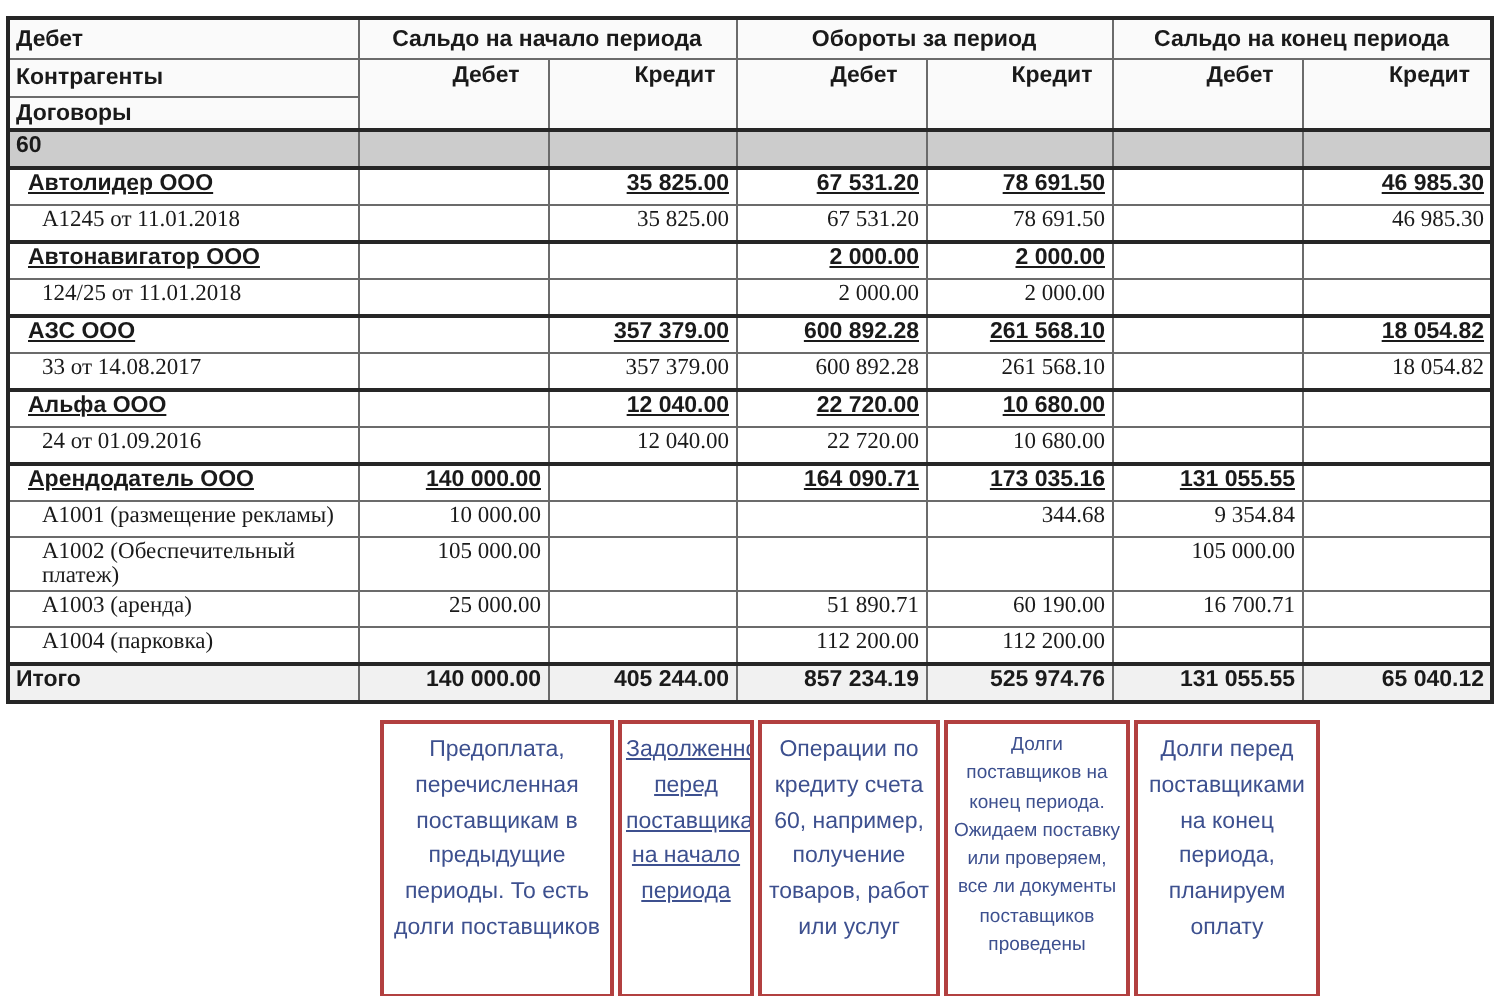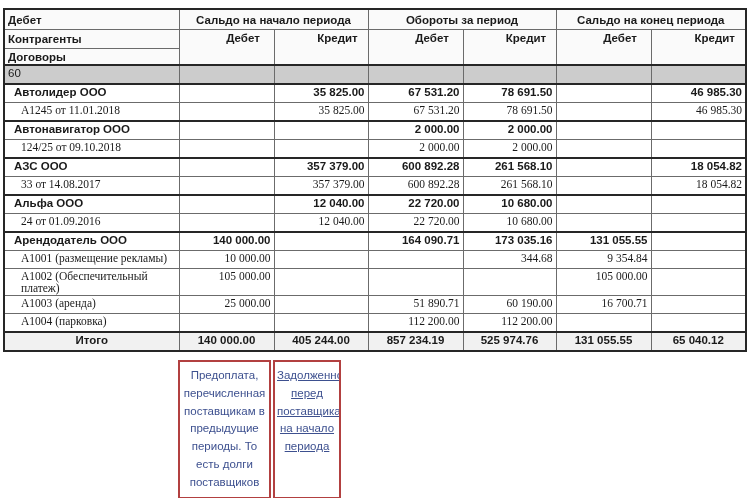--- a/index.html
+++ b/index.html
@@ -30,29 +30,28 @@
   .osv thead tr.hr2 th{height:16px;}
   .osv thead tr.hr3 th{height:13px;}
   .osv thead th.lbl{text-align:left;}
   .osv thead th.merged{vertical-align:top;padding-top:2px;padding-left:36px;}
   .osv thead tr.hr1 th{border-bottom:1px solid var(--thin);}
   .osv thead{border-bottom:2px solid var(--thick);}
 
   .osv tbody td{text-align:right;white-space:nowrap;height:15px;}
   .osv tbody td.lbl{text-align:left;white-space:normal;}
   .osv tbody tr.account td{
-    background:var(--accountBg);font-weight:normal;
+    background:var(--accountBg);font-weight:bold;
     border-top:2px solid var(--thick);border-bottom:2px solid var(--thick);
   }
-  .osv tbody tr.group td{font-weight:bold;border-top:2px solid var(--thick);}
+  .osv tbody tr.group td{font-weight:bold;border-top:2px solid var(--thick);text-decoration:underline;}
   .osv tbody tr.detail td{border-top:1px solid var(--mid);font-family:Liberation Serif, serif;}
   .osv tbody tr.total td{
     font-weight:bold;background:var(--totalBg);
     border-top:2px solid var(--thick);
-    text-align:center;
   }
   .osv tbody tr.group td.lbl{padding-left:9px;}
   .osv tbody tr.detail td.lbl{padding-left:16px;}
   .osv tbody tr.account td.lbl,
   .osv tbody tr.total td.lbl{padding-left:3px;}
 
   
   .annotations{
     position:absolute;left:178px;top:352px;
     display:flex;gap:2px;
@@ -133,21 +132,21 @@
         <tr class="group">
           <td class="lbl">Автонавигатор ООО</td>
           <td></td>
           <td></td>
           <td>2 000.00</td>
           <td>2 000.00</td>
           <td></td>
           <td></td>
         </tr>
         <tr class="detail">
-          <td class="lbl">124/25 от 09.10.2018</td>
+          <td class="lbl">124/25 от 11.01.2018</td>
           <td></td>
           <td></td>
           <td>2 000.00</td>
           <td>2 000.00</td>
           <td></td>
           <td></td>
         </tr>
         <tr class="group">
           <td class="lbl">АЗС ООО</td>
           <td></td>
@@ -235,17 +234,20 @@
           <td>405 244.00</td>
           <td>857 234.19</td>
           <td>525 974.76</td>
           <td>131 055.55</td>
           <td>65 040.12</td>
         </tr>
       </tbody>
   </table>
 
   <div class="annotations">
-      <div class="note" style="width: 93px;">Предоплата, перечисленная поставщикам в предыдущие периоды. То есть долги поставщиков</div>
+      <div class="note" style="width: 117px; margin-left: 12px;">Предоплата, перечисленная поставщикам в предыдущие периоды. То есть долги поставщиков</div>
       <div class="note" style="width: 68px; text-decoration: underline;">Задолженность перед поставщиками на начало периода</div>
+      <div class="note" style="width: 91px;">Операции по кредиту счета 60, например, получение товаров, работ или услуг</div>
+      <div class="note small" style="width: 93px;">Долги поставщиков на конец периода. Ожидаем поставку или проверяем, все ли документы поставщиков проведены</div>
+      <div class="note" style="width: 93px;">Долги перед поставщиками на конец периода, планируем оплату</div>
     </div>
 
 </div>
 
 </body></html>

